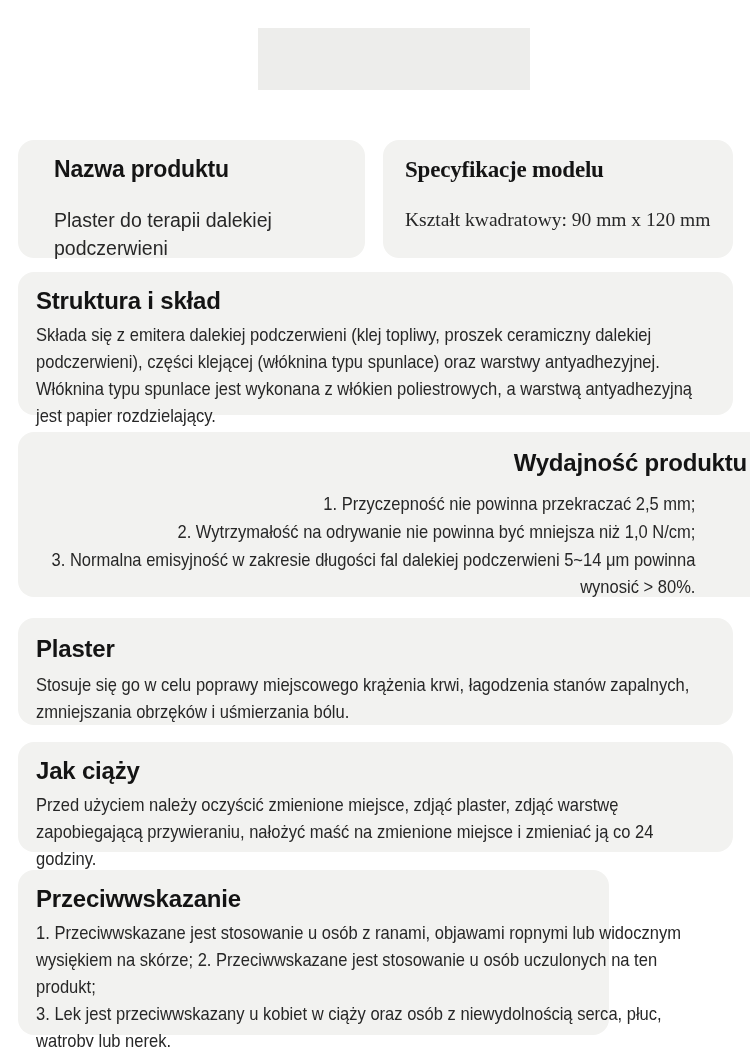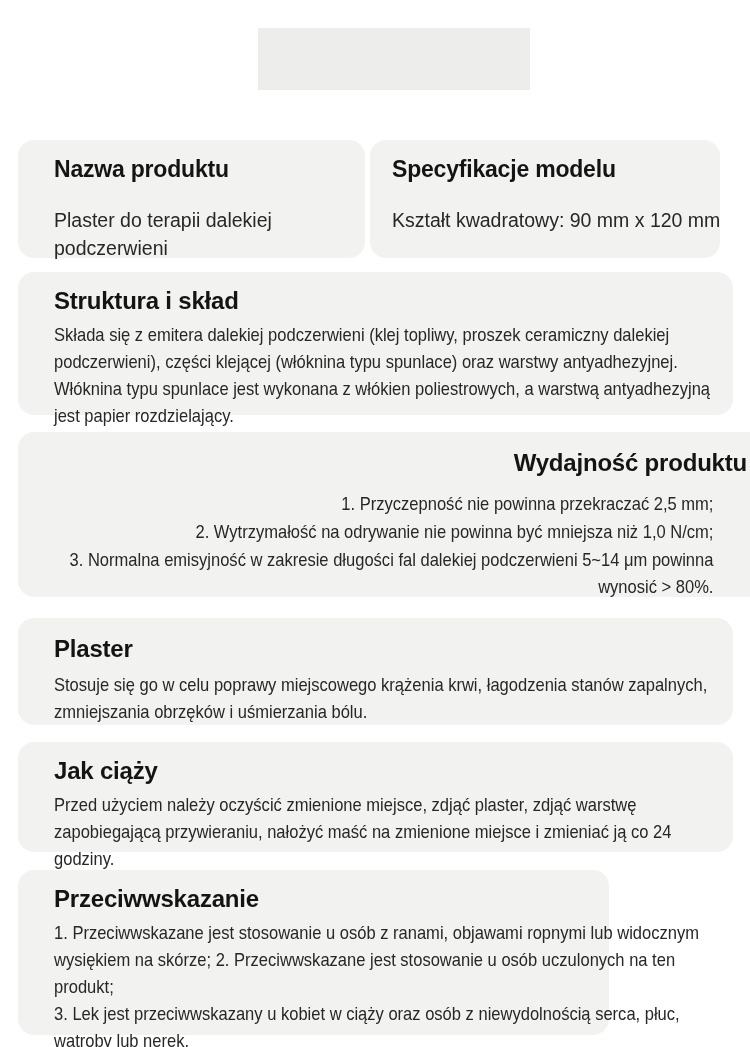--- a/index.html
+++ b/index.html
@@ -16,31 +16,31 @@
   .page-title {
     position:absolute; left:0; right:0; top:28px; margin:0;
     text-align:center; font-size:48px; line-height:1.2; font-weight:bold; color:#141414;
     text-shadow:
       -2px -2px 0 #fff, 2px -2px 0 #fff, -2px 2px 0 #fff, 2px 2px 0 #fff,
       0 -2px 0 #fff, 0 2px 0 #fff, -2px 0 0 #fff, 2px 0 0 #fff,
       4px 4px 3px rgba(140,140,140,0.75);
   }
   .card {
     position:absolute; background:#f2f2f0; border-radius:16px;
-    box-sizing:border-box; padding:15px 18px 0 36px;
+    box-sizing:border-box; padding:15px 18px 0 18px;
   }
   .card h2 {
     margin:0 0 6px 0; font-size:24px; line-height:1.18; font-weight:bold;
     color:#141414; letter-spacing:-0.2px;
   }
   .card p { margin:0; font-size:19px; line-height:27px; color:#272727; }
 
   
   .card-product-name { left:18px;  top:140px; width:347px; height:118px; padding:16px 12px 0 36px; }
-  .card-model-spec   { left:370px; top:140px; width:350px; height:118px; padding:16px 6px 0 22px; }
+  .card-model-spec   { left:383px; top:140px; width:350px; height:118px; padding:16px 6px 0 22px;font-family:Liberation Serif, serif; }
   .card-product-name h2, .card-model-spec h2 { font-size:23px; margin-bottom:23px; }
   .card-product-name p, .card-model-spec p { font-size:19.5px; line-height:28px; }
   .card-model-spec p { white-space:nowrap; }
 
   
   .card-structure        { left:18px; top:272px; width:715px; height:143px; }
   .card-performance      { left:18px; top:432px; width:747px; height:165px; padding-top:17px;text-align:right; }
   .card-scope            { left:18px; top:618px; width:715px; height:107px; padding-top:17px; }
   .card-usage            { left:18px; top:742px; width:715px; height:110px; }
   .card-contraindication { left:18px; top:870px; width:591px; height:165px; }

